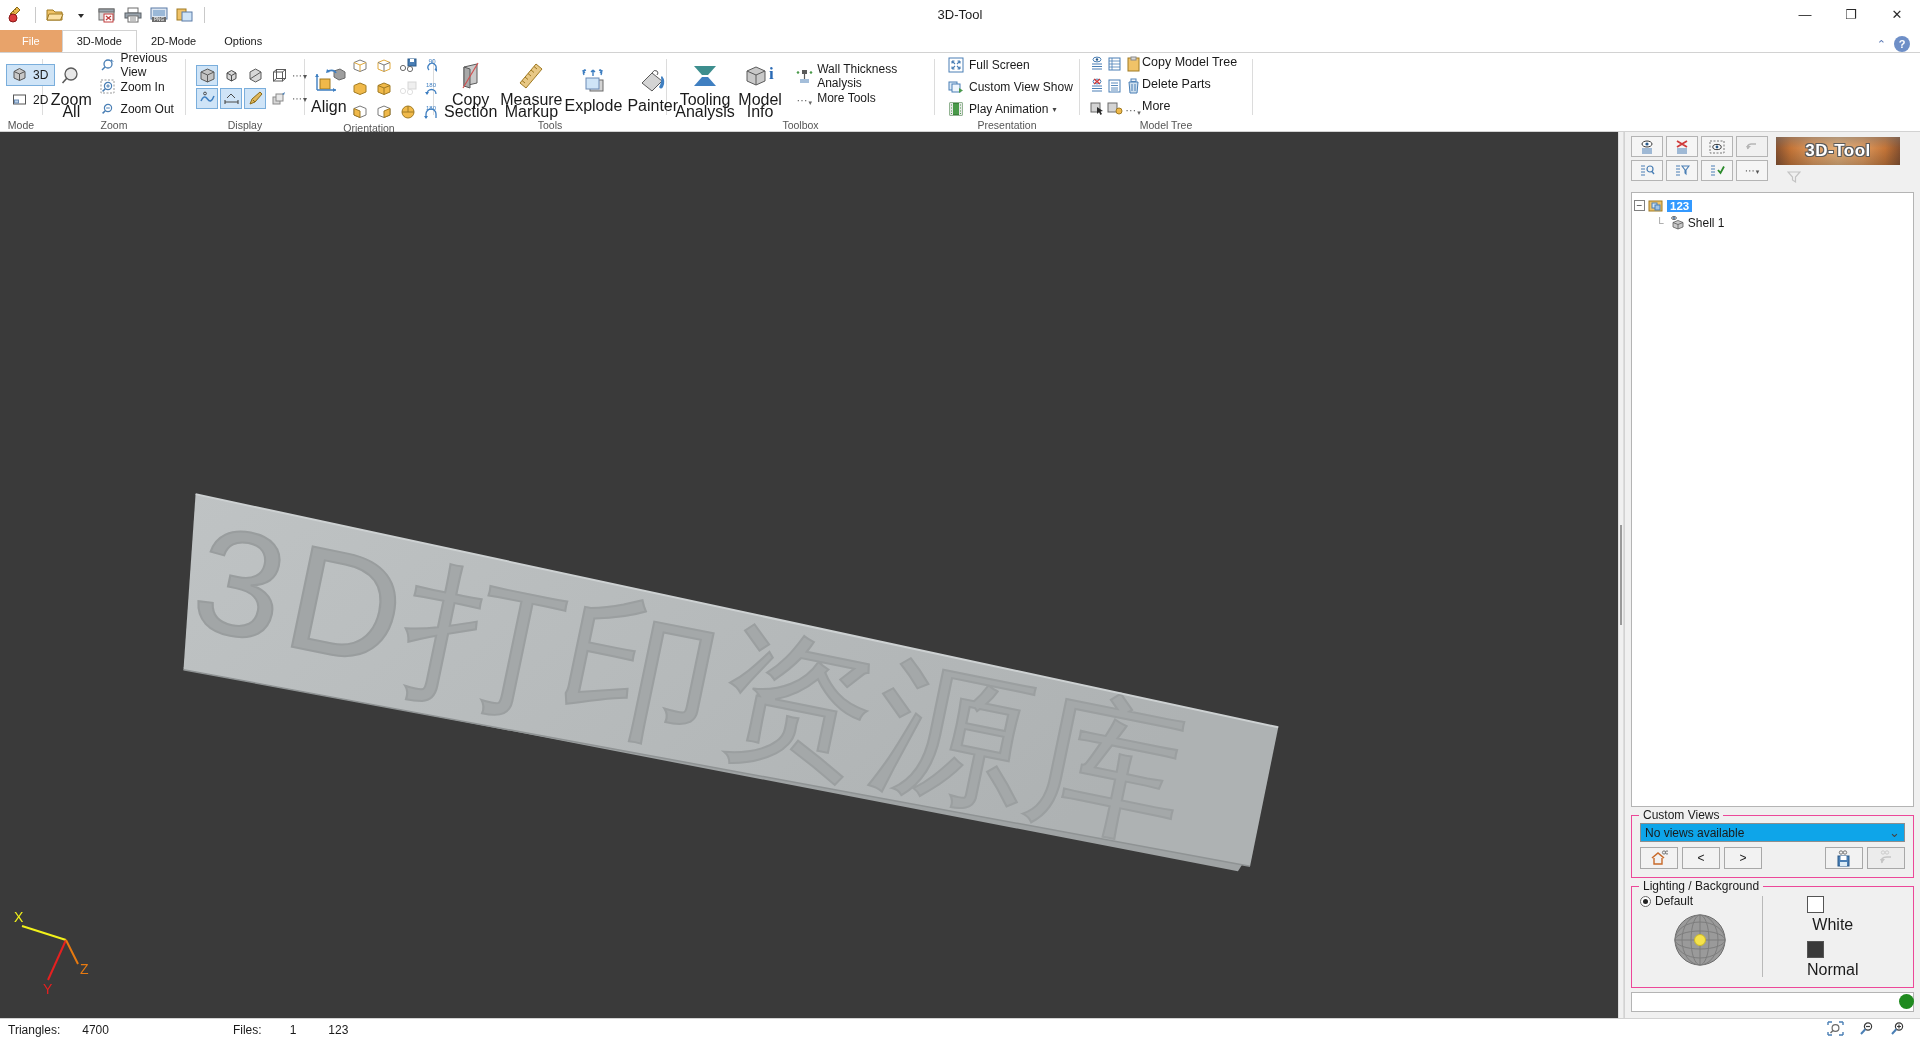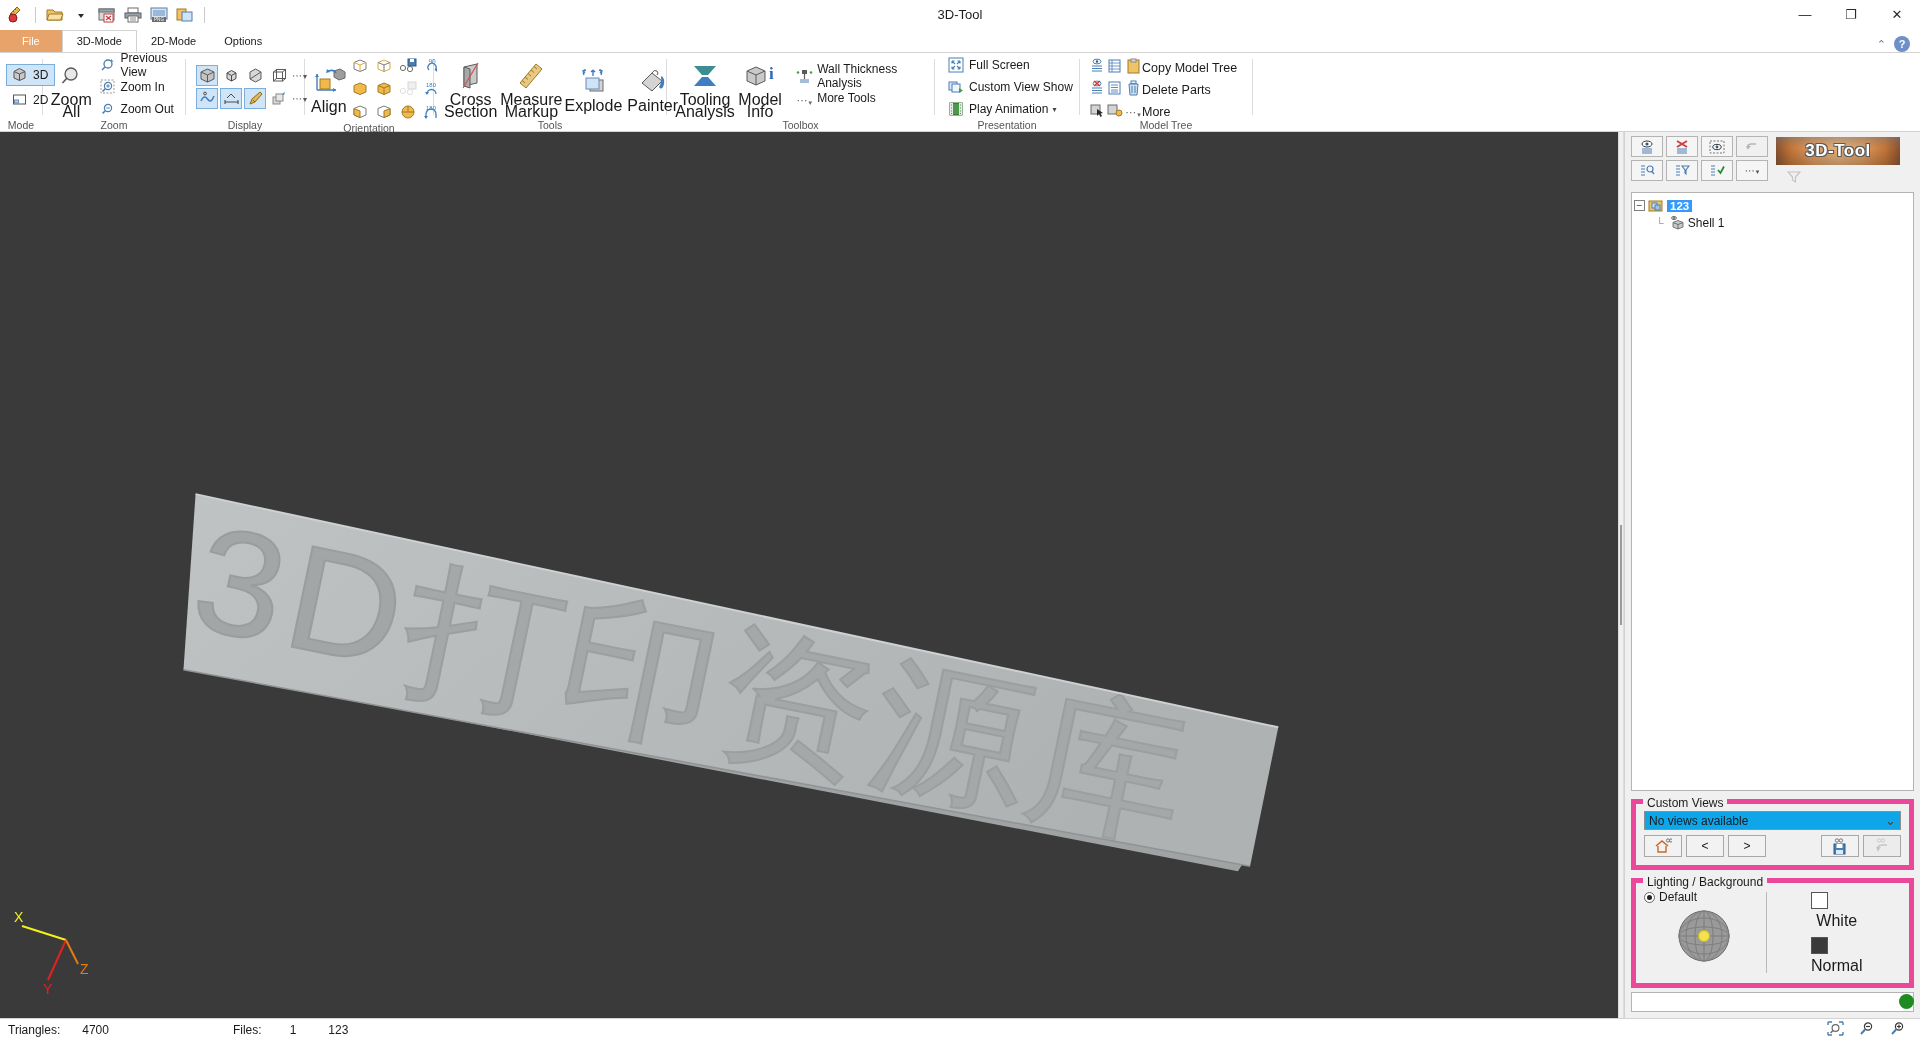--- a/index.html
+++ b/index.html
@@ -92,21 +92,21 @@
   .icogrid { display: flex; flex-direction: column; gap: 2px; }
   .icorow { display: flex; gap: 2px; align-items: center; }
   .icobox {
     width: 22px; height: 21px; display: flex; align-items: center; justify-content: center;
     border: 1px solid transparent;
   }
   .icobox.sel { background: #cfe4f7; border-color: #7aaedc; }
   .dots { font-size: 10px; color: #555; display: flex; align-items: flex-end; gap: 1px; }
 
   .tbl-col { display: flex; flex-direction: column; gap: 2px; justify-content: center; }
-  .tbl-row { display: flex; align-items: flex-end; height: 20px; }
+  .tbl-row { display: flex; align-items: flex-start; height: 20px; }
 
   
   .main { flex: 1; display: flex; min-height: 0; background: #fff; }
   .viewport { position: relative; background: #3a3a3a; flex: 1; overflow: hidden; }
   .vp-splitter {
     width: 6px; background: #f0f0f0; position: relative; flex: none;
     border-left: 1px solid #dcdcdc; border-right: 1px solid #dcdcdc;
   }
   .vp-splitter::after {
     content: ""; position: absolute; left: 1px; top: 50%; margin-top: -50px;
@@ -147,21 +147,21 @@
   }
   .tnode { display: flex; align-items: center; gap: 3px; height: 17px; font-size: 12px; }
   .tnode.child { padding-left: 22px; }
   .expander {
     width: 11px; height: 11px; border: 1px solid #808080; background: #fff;
     font-size: 10px; line-height: 9px; text-align: center; color: #333; flex: none;
   }
   .sel-label { background: #3399ff; color: #fff; padding: 0 3px; font-weight: bold; font-size: 11.5px; }
 
   .grpbox {
-    margin: 4px 6px; border: 5px solid #ec4899; padding: 7px 8px 8px 8px; position: relative;
+    margin: 4px 6px; border: 1px solid #ec4899; padding: 7px 8px 8px 8px; position: relative;
   }
   .grpbox > .cap {
     position: absolute; top: -8px; left: 7px; background: #f0f0f0; padding: 0 4px; font-size: 12px;
   }
   .combo {
     height: 19px; border: 1px solid #8e8e8e; background: #0ea5e9; display: flex;
     align-items: center; padding: 0 4px; font-size: 12px; justify-content: space-between;
   }
   .cv-btns { display: flex; align-items: center; margin-top: 5px; gap: 4px; }
   .cv-btn {
@@ -540,21 +540,21 @@
     <div class="grp" style="width:232px">
       <div class="grp-body" style="padding-left:10px; gap:6px">
         <div class="big-btn">
           <span class="big-ico">
             <svg width="30" height="30" viewBox="0 0 30 30">
               <path d="M8 6 L21 3 L21 22 L8 25 Z" fill="#c9c9c9" stroke="#5a5a5a"></path>
               <path d="M8 6 L14 8 L14 27 L8 25 Z" fill="#a8a8a8" stroke="#5a5a5a"></path>
               <path d="M22 2 L7 27" stroke="#d05050" stroke-width="1.2"></path>
             </svg>
           </span>
-          <span class="lbl">Cross Section</span>
+          <span class="lbl">Copy Section</span>
         </div>
         <div class="big-btn">
           <span class="big-ico">
             <svg width="30" height="30" viewBox="0 0 30 30">
               <path d="M4 22 L20 3 L26 8 L10 27 Z" fill="#e8c885" stroke="#a07a22"></path>
               <path d="M18 5.5 L21 8 M15 9 L18 11.5 M12 12.5 L15 15 M9 16 L12 18.5 M6 19.5 L9 22" stroke="#a07a22"></path>
             </svg>
           </span>
           <span class="lbl">Measure Markup</span>
         </div>

